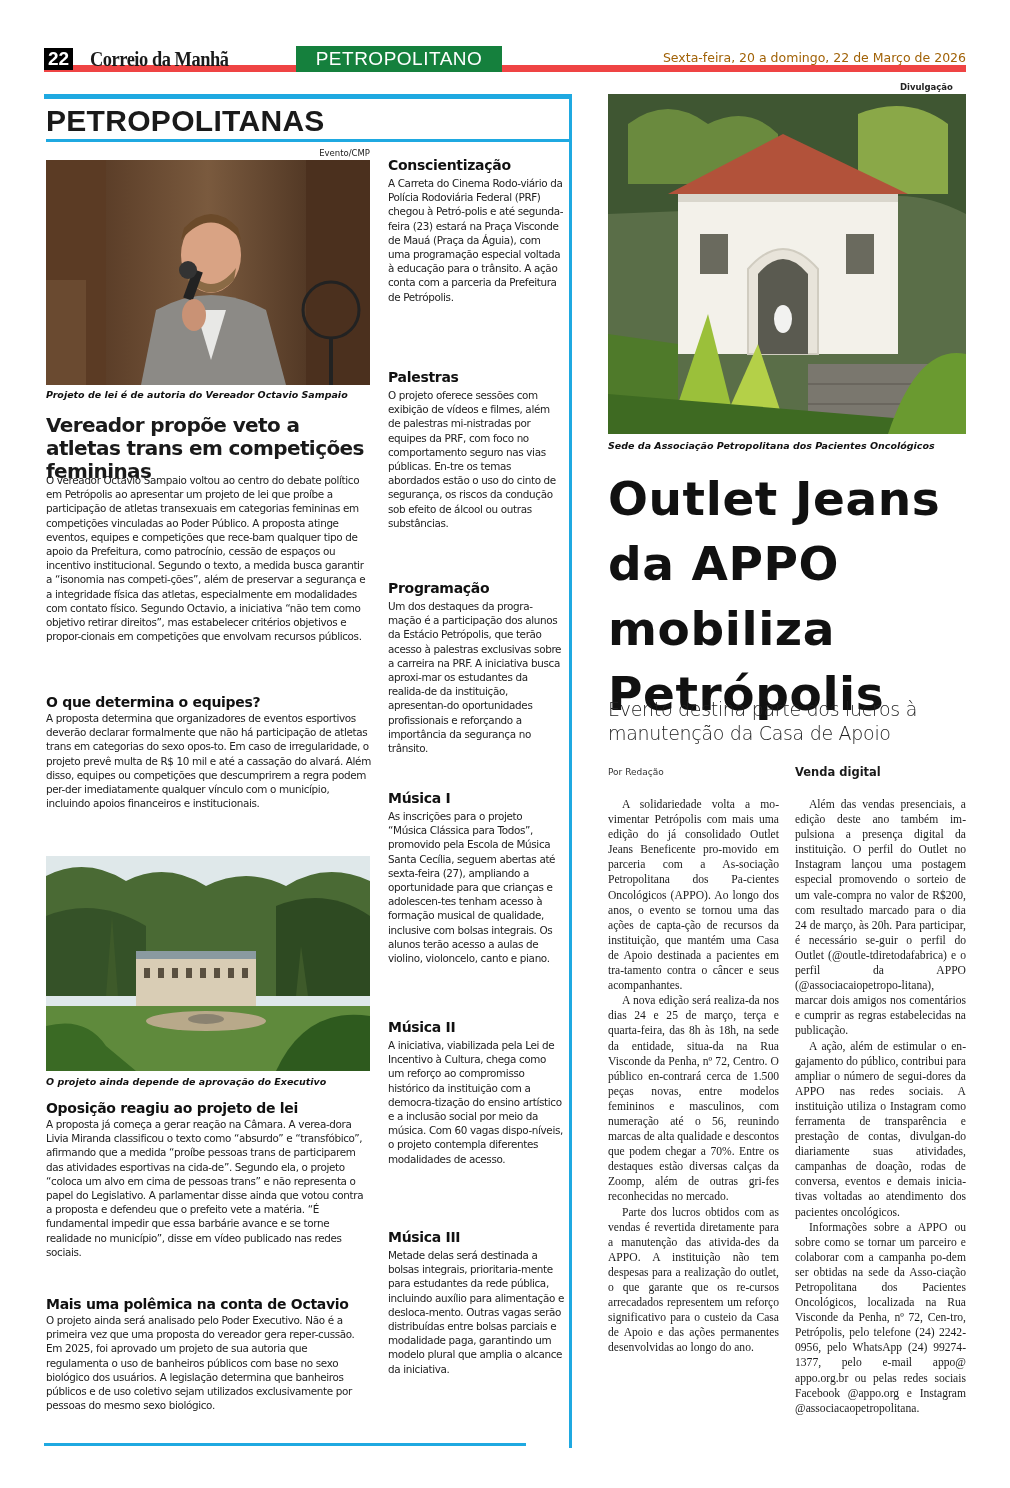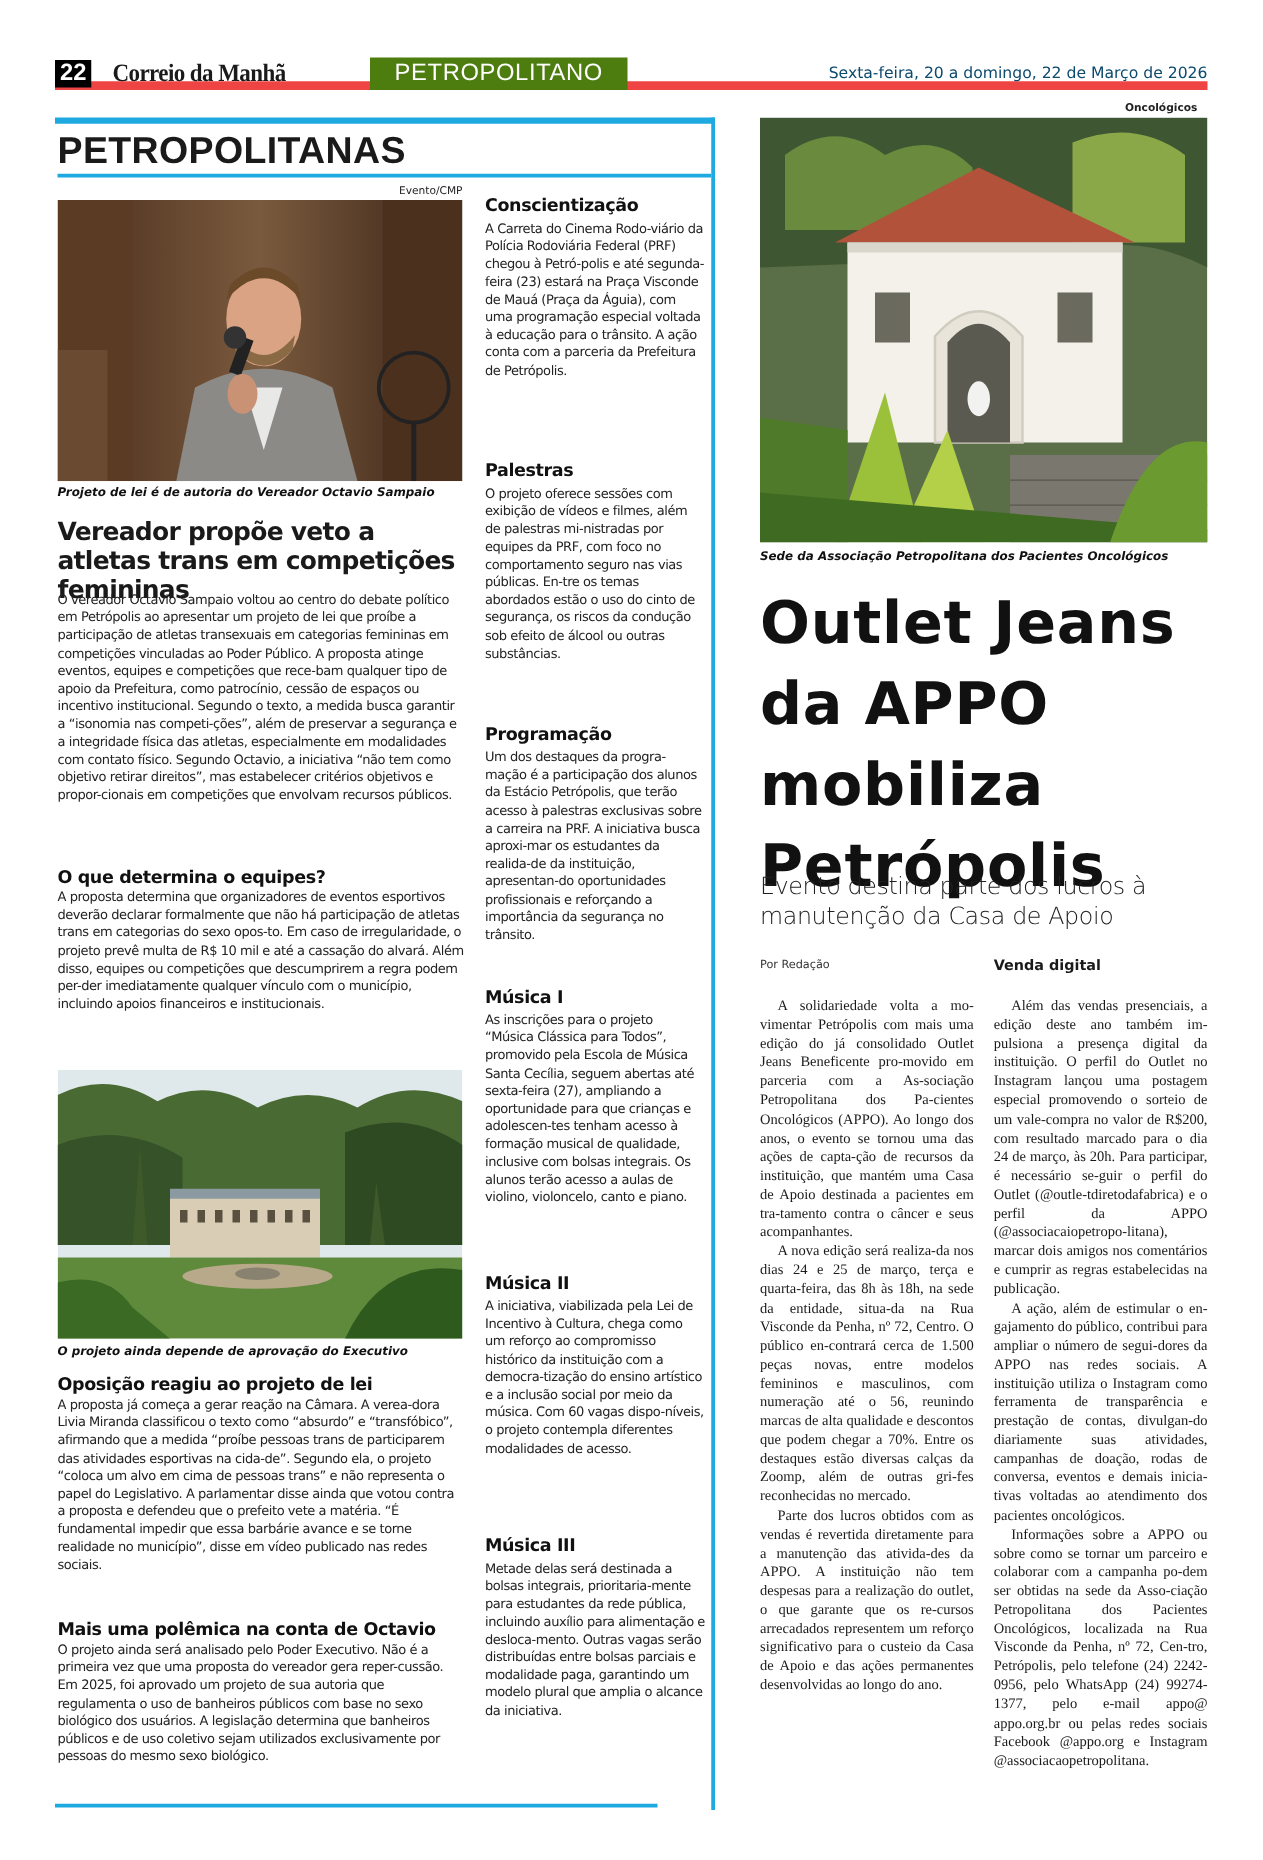--- a/index.html
+++ b/index.html
@@ -3,22 +3,22 @@
 <meta charset="utf-8">
 <style>
   * { box-sizing: border-box; margin: 0; padding: 0; }
   html, body { width: 1010px; height: 1488px; background: #ffffff; overflow: hidden; }
   body { position: relative; font-family: "DejaVu Sans", sans-serif; color: #1a1a1a; }
 
   
   .masthead { position: absolute; left: 44px; top: 46px; width: 922px; height: 26px; border-bottom: 7px solid #ef4444; }
   .page-num { position: absolute; left: 0; top: 2px; background: #000; color: #fff; font-family: "Liberation Sans", sans-serif; font-weight: bold; font-size: 19px; line-height: 22px; padding: 0 4px; }
   .paper-name { position: absolute; left: 46px; top: 0; font-family: "Liberation Serif", serif; font-weight: bold; font-size: 20px; line-height: 26px; letter-spacing: -0.5px; transform: scaleX(0.92); transform-origin: left; }
-  .section-label { position: absolute; left: 252px; top: 0; width: 206px; height: 26px; background: #4d7c0f; color: #fff; font-family: "Liberation Sans", sans-serif; font-size: 19px; line-height: 26px; text-align: center; letter-spacing: 0.5px; }
-  .issue-date { position: absolute; right: 0; top: 4px; font-family: "DejaVu Sans", sans-serif; font-size: 12.5px; color: #0c4a6e; }
+  .section-label { position: absolute; left: 252px; top: 0; width: 206px; height: 26px; background: #15803d; color: #fff; font-family: "Liberation Sans", sans-serif; font-size: 19px; line-height: 26px; text-align: center; letter-spacing: 0.5px; }
+  .issue-date { position: absolute; right: 0; top: 4px; font-family: "DejaVu Sans", sans-serif; font-size: 12.5px; color: #a16207; }
 
   
   .left-box { position: absolute; left: 44px; top: 94px; width: 528px; height: 1354px; border-top: 5px solid #1fa9e1; border-right: 3px solid #1fa9e1; }
   .left-box-bottom { position: absolute; left: 44px; top: 1443px; width: 482px; height: 3px; background: #1fa9e1; }
   .sec-title { position: absolute; left: 46px; top: 104px; font-family: "Liberation Sans", sans-serif; font-weight: bold; font-size: 30px; letter-spacing: 0.3px; }
   .sec-rule { position: absolute; left: 46px; top: 139px; width: 523px; height: 3px; background: #1fa9e1; }
 
   .credit { position: absolute; font-size: 8.5px; color: #222; text-align: right; }
   .caption { position: absolute; font-style: italic; font-weight: bold; font-size: 9.5px; color: #111; white-space: nowrap; }
 
@@ -154,21 +154,21 @@
 </div>
 <div class="mid-block" style="top:1018px;">
   <h3 class="sub-h">Música II</h3>
   <p class="body-sans">A iniciativa, viabilizada pela Lei de Incentivo à Cultura, chega como um reforço ao compromisso histórico da instituição com a democra-tização do ensino artístico e a inclusão social por meio da música. Com 60 vagas dispo-níveis, o projeto contempla diferentes modalidades de acesso.</p>
 </div>
 <div class="mid-block" style="top:1228px;">
   <h3 class="sub-h">Música III</h3>
   <p class="body-sans">Metade delas será destinada a bolsas integrais, prioritaria-mente para estudantes da rede pública, incluindo auxílio para alimentação e desloca-mento. Outras vagas serão distribuídas entre bolsas parciais e modalidade paga, garantindo um modelo plural que amplia o alcance da iniciativa.</p>
 </div>
 
-<div class="credit-r">Oncológicos</div>
+<div class="credit-r">Divulgação</div>
 <div class="photo" style="left:608px; top:94px; width:358px; height:340px;">
   <svg viewBox="0 0 358 340" preserveAspectRatio="none">
     <rect width="358" height="340" fill="#5a6e48"></rect>
     <path d="M0 0 L358 0 L358 120 Q300 90 250 110 L0 120 Z" fill="#3f5632"></path>
     <path d="M20 30 Q60 0 100 30 Q140 10 170 40 L170 90 L20 90 Z" fill="#6a8a3e"></path>
     <path d="M250 20 Q300 0 340 30 L340 100 L250 100 Z" fill="#8aa848"></path>
     <path d="M60 100 L175 40 L300 100 Z" fill="#b2523a"></path>
     <rect x="70" y="100" width="220" height="160" fill="#f3f1ea"></rect>
     <rect x="70" y="100" width="220" height="8" fill="#d9d6cc"></rect>
     <path d="M140 260 L140 175 Q175 135 210 175 L210 260 Z" fill="#e8e4da" stroke="#d0ccc0" stroke-width="2"></path>

